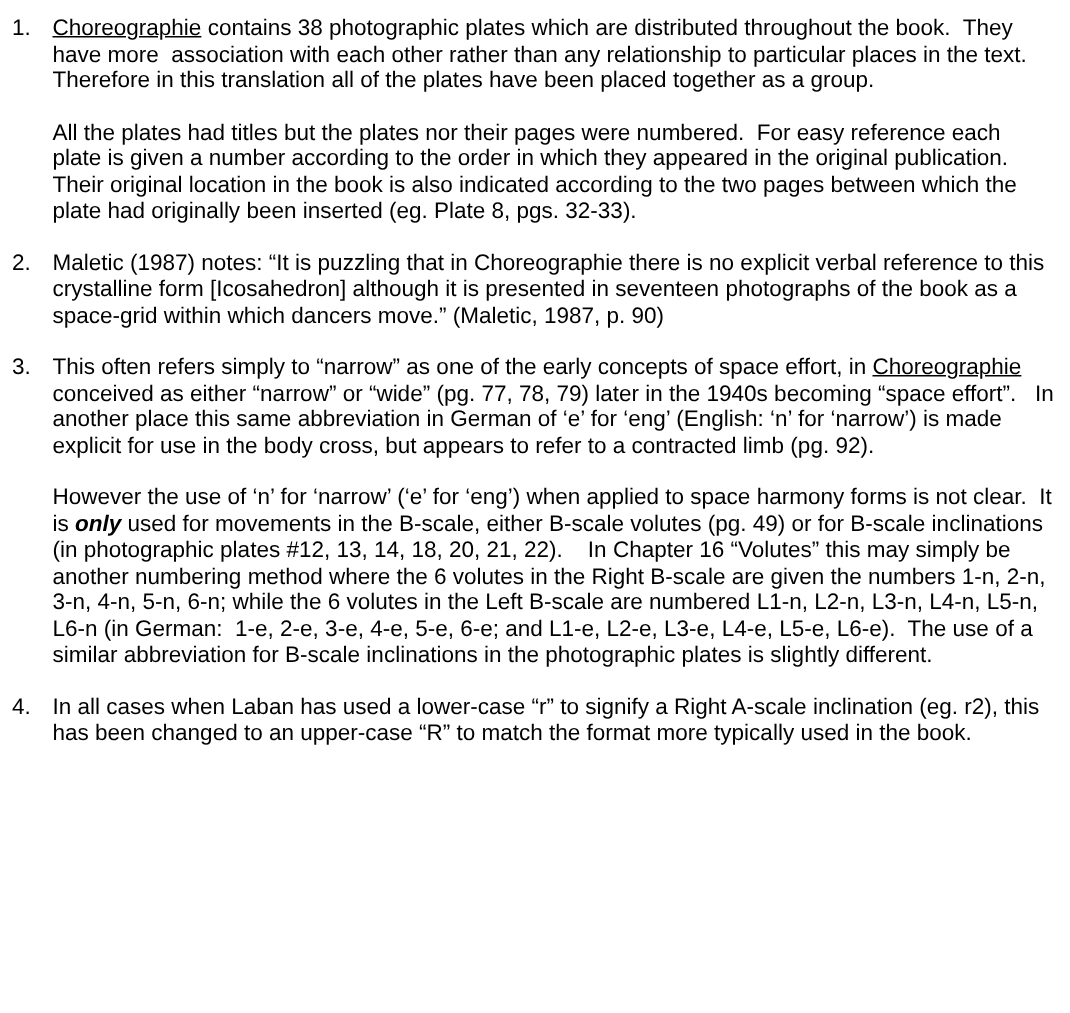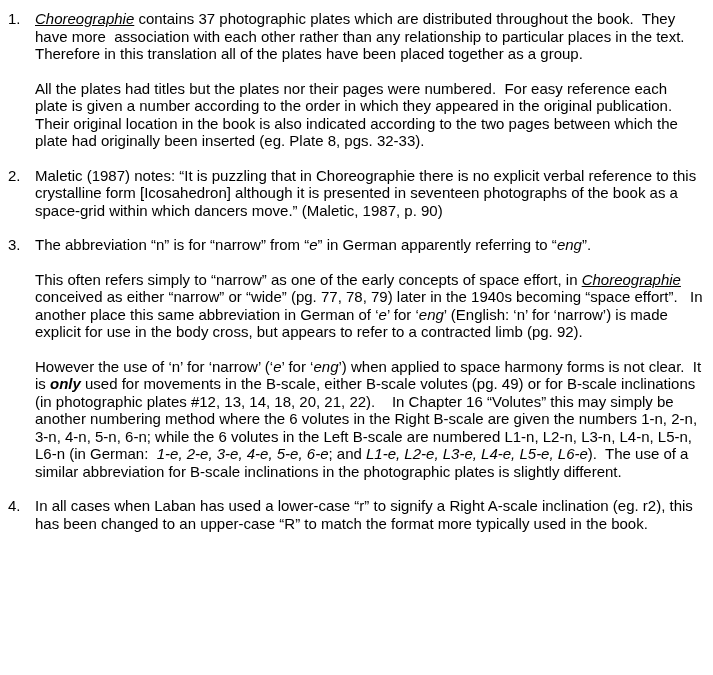--- a/index.html
+++ b/index.html
@@ -30,46 +30,45 @@
     width: 27px;
   }
   .note-body {
     flex: 1 1 auto;
     min-width: 0;
   }
   .para {
     margin: 0 0 17px 0;
     white-space: pre-wrap;
   }
-  .run-i { font-style: italic; }
+  .run-i { }
   .run-u { text-decoration: underline; }
   .run-b { font-weight: bold; font-style: italic; }
 </style>
 </head>
 <body>
 
 <main class="document">
   <section id="notes-list">
       <div class="note">
         <span class="note-number">1.</span>
         <div class="note-body">
-          <p class="para"><span class="run-i run-u ">Choreographie</span><span class=""> contains 37 photographic plates which are distributed throughout the book.  They have more  association with each other rather than any relationship to particular places in the text.   Therefore in this translation all of the plates have been placed together as a group.</span></p>
+          <p class="para"><span class="run-i run-u ">Choreographie</span><span class=""> contains 38 photographic plates which are distributed throughout the book.  They have more  association with each other rather than any relationship to particular places in the text.   Therefore in this translation all of the plates have been placed together as a group.</span></p>
           <p class="para"><span class="">All the plates had titles but the plates nor their pages were numbered.  For easy reference each plate is given a number according to the order in which they appeared in the original publication.  Their original location in the book is also indicated according to the two pages between which the plate had originally been inserted (eg. Plate 8, pgs. 32-33).</span></p>
         </div>
       </div>
       <div class="note">
         <span class="note-number">2.</span>
         <div class="note-body">
           <p class="para"><span class="">Maletic (1987) notes: “It is puzzling that in Choreographie there is no explicit verbal reference to this crystalline form [Icosahedron] although it is presented in seventeen photographs of the book as a space-grid within which dancers move.” (Maletic, 1987, p. 90)</span></p>
         </div>
       </div>
       <div class="note">
         <span class="note-number">3.</span>
         <div class="note-body">
-          <p class="para"><span class="">The abbreviation “n” is for “narrow” from “</span><span class="run-i ">e</span><span class="">” in German apparently referring to “</span><span class="run-i ">eng</span><span class="">”.</span></p>
           <p class="para"><span class="">This often refers simply to “narrow” as one of the early concepts of space effort, in </span><span class="run-i run-u ">Choreographie</span><span class="">  conceived as either “narrow” or “wide” (pg. 77, 78, 79) later in the 1940s becoming “space effort”.   In another place this same abbreviation in German of ‘</span><span class="run-i ">e</span><span class="">’ for ‘</span><span class="run-i ">eng</span><span class="">’ (English: ‘n’ for ‘narrow’) is made explicit for use in the body cross, but appears to refer to a contracted limb (pg. 92).</span></p>
           <p class="para"><span class="">However the use of ‘n’ for ‘narrow’ (‘</span><span class="run-i ">e</span><span class="">’ for ‘</span><span class="run-i ">eng</span><span class="">’) when applied to space harmony forms is not clear.  It is </span><span class="run-b">only</span><span class=""> used for movements in the B-scale, either B-scale volutes (pg. 49) or for B-scale inclinations (in photographic plates #12, 13, 14, 18, 20, 21, 22).    In Chapter 16 “Volutes” this may simply be another numbering method where the 6 volutes in the Right B-scale are given the numbers 1-n, 2-n, 3-n, 4-n, 5-n, 6-n; while the 6 volutes in the Left B-scale are numbered L1-n, L2-n, L3-n, L4-n, L5-n, L6-n (in German:  </span><span class="run-i ">1-e, 2-e, 3-e, 4-e, 5-e, 6-e</span><span class="">; and </span><span class="run-i ">L1-e, L2-e, L3-e, L4-e, L5-e, L6-e</span><span class="">).  The use of a similar abbreviation for B-scale inclinations in the photographic plates is slightly different.</span></p>
         </div>
       </div>
       <div class="note">
         <span class="note-number">4.</span>
         <div class="note-body">
           <p class="para"><span class="">In all cases when Laban has used a lower-case “r” to signify a Right A-scale inclination (eg. r2), this has been changed to an upper-case “R” to match the format more typically used in the book.</span></p>
         </div>
       </div>

